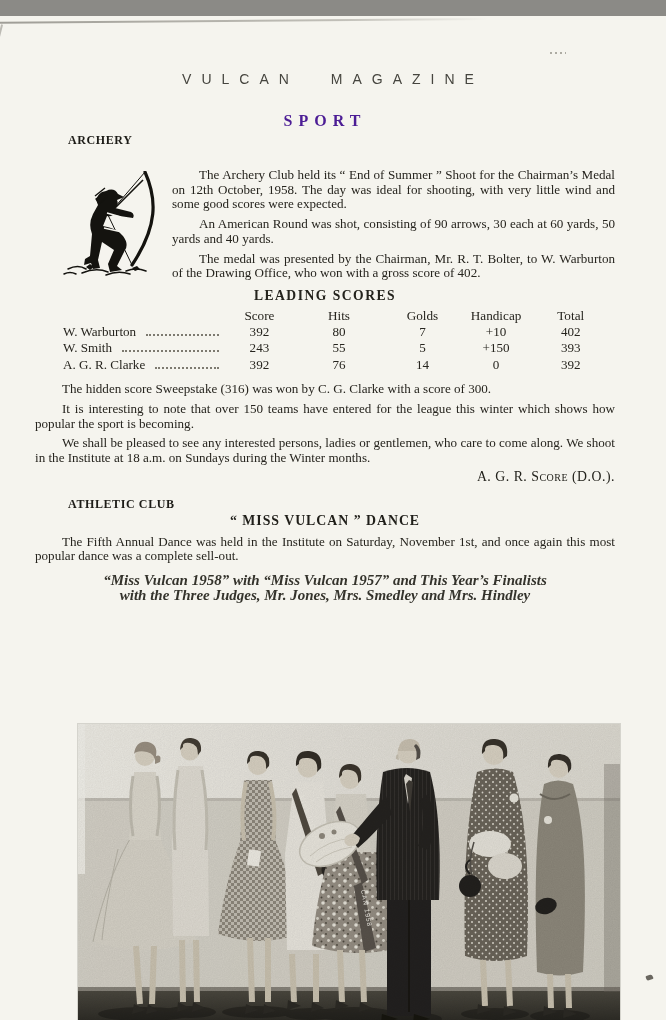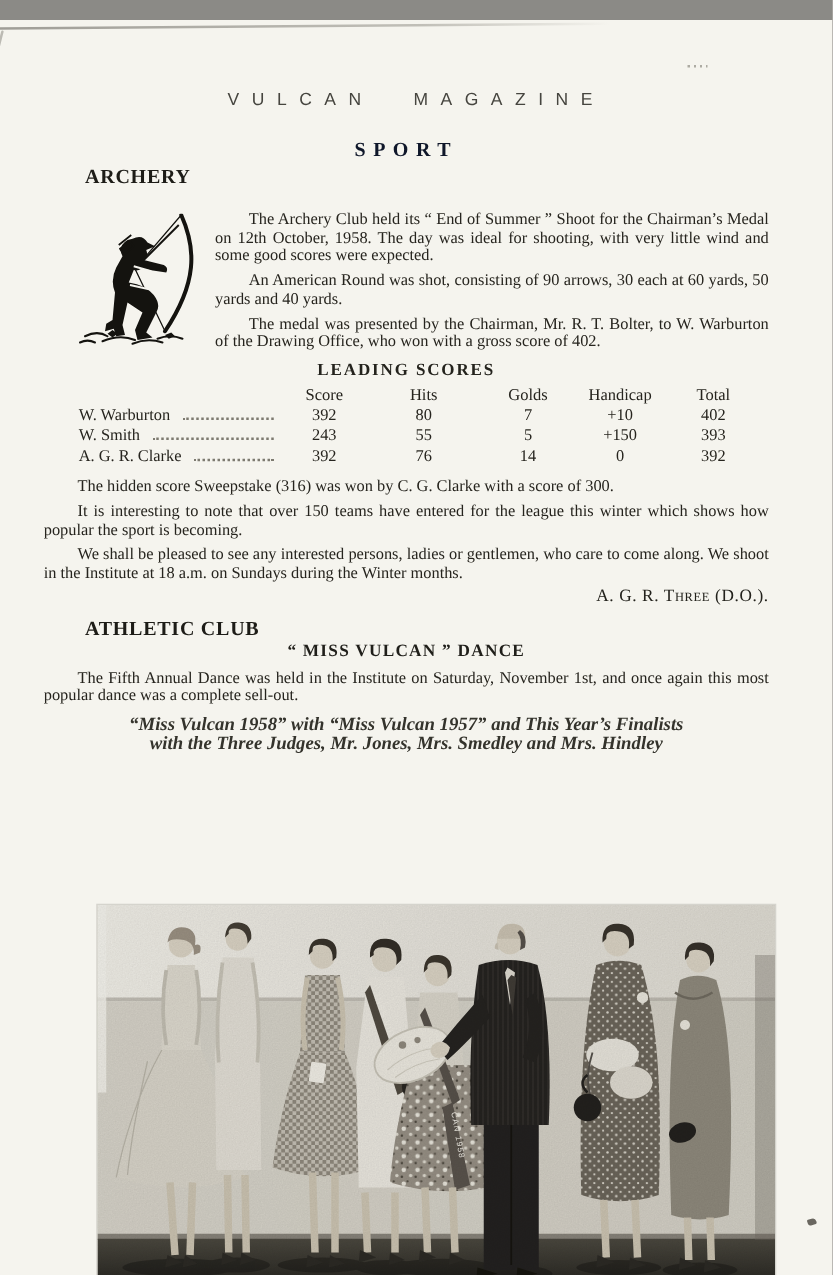--- a/index.html
+++ b/index.html
@@ -16,22 +16,22 @@
     background:#8d8b83;transform:rotate(14deg);opacity:.55;border-radius:2px;}
   .speck-a{position:absolute;top:36px;left:550px;width:16px;height:2px;
     background:repeating-linear-gradient(90deg,#9b9990 0 2px,transparent 2px 5px);opacity:.8;}
   .speck-b{position:absolute;top:959px;left:646px;width:7px;height:5px;
     background:#514e46;transform:rotate(-18deg);border-radius:1px 3px 1px 2px;opacity:.85;}
 
   .masthead{position:absolute;top:55px;left:0;width:100%;text-align:center;
     font-family:"Liberation Sans", sans-serif;font-size:14px;font-weight:500;
     letter-spacing:10px;word-spacing:18px;color:#46453f;}
   .sport-title{position:absolute;top:96px;left:35px;width:580px;text-align:center;
-    font-size:16px;font-weight:bold;letter-spacing:6px;color:#0f172a;}
-  .sec-heading{font-size:16px;font-weight:bold;letter-spacing:.6px;color:#1d1c17;}
+    font-size:16px;font-weight:bold;letter-spacing:6px;color:#4c1d95;}
+  .sec-heading{font-size:12px;font-weight:bold;letter-spacing:.6px;color:#1d1c17;}
   .archery-heading{position:absolute;top:117px;left:68px;}
 
   .article{position:absolute;top:152px;left:35px;width:580px;font-size:13.1px;line-height:14.7px;}
   .article p{margin:0 0 5px 0;text-indent:27px;text-align:justify;}
   .archer-fig{float:left;width:100px;height:106px;margin:3px 10px 2px 27px;}
 
   .scores-title{clear:both;text-align:center;font-size:13.6px;font-weight:600;
     letter-spacing:1.5px;margin:8px 0 5px 0;color:#24231d;}
   .scores{margin:0 0 8px 28px;width:547px;font-size:13.1px;}
   .scores .trow{display:flex;align-items:baseline;height:16.5px;}
@@ -137,21 +137,21 @@
         <span class="c-hits">76</span>
         <span class="c-golds">14</span>
         <span class="c-hand">0</span>
         <span class="c-total">392</span>
       </div>
     </div>
 
     <p>The hidden score Sweepstake (316) was won by C. G. Clarke with a score of 300.</p>
     <p>It is interesting to note that over 150 teams have entered for the league this winter which shows how popular the sport is becoming.</p>
     <p>We shall be pleased to see any interested persons, ladies or gentlemen, who care to come along.  We shoot in the Institute at 18 a.m. on Sundays during the Winter months.</p>
-    <div class="signature">A. G. R. Three (D.O.).</div>
+    <div class="signature">A. G. R. Score (D.O.).</div>
 
     <div class="sec-heading athletic-heading">ATHLETIC CLUB</div>
     <div class="dance-title">“ MISS VULCAN ” DANCE</div>
     <p>The Fifth Annual Dance was held in the Institute on Saturday, November 1st, and once again this most popular dance was a complete sell-out.</p>
 
     <div class="caption">
       <div>“Miss Vulcan 1958” with “Miss Vulcan 1957” and This Year’s Finalists</div>
       <div>with the Three Judges, Mr. Jones, Mrs. Smedley and Mrs. Hindley</div>
     </div>
   </div>

